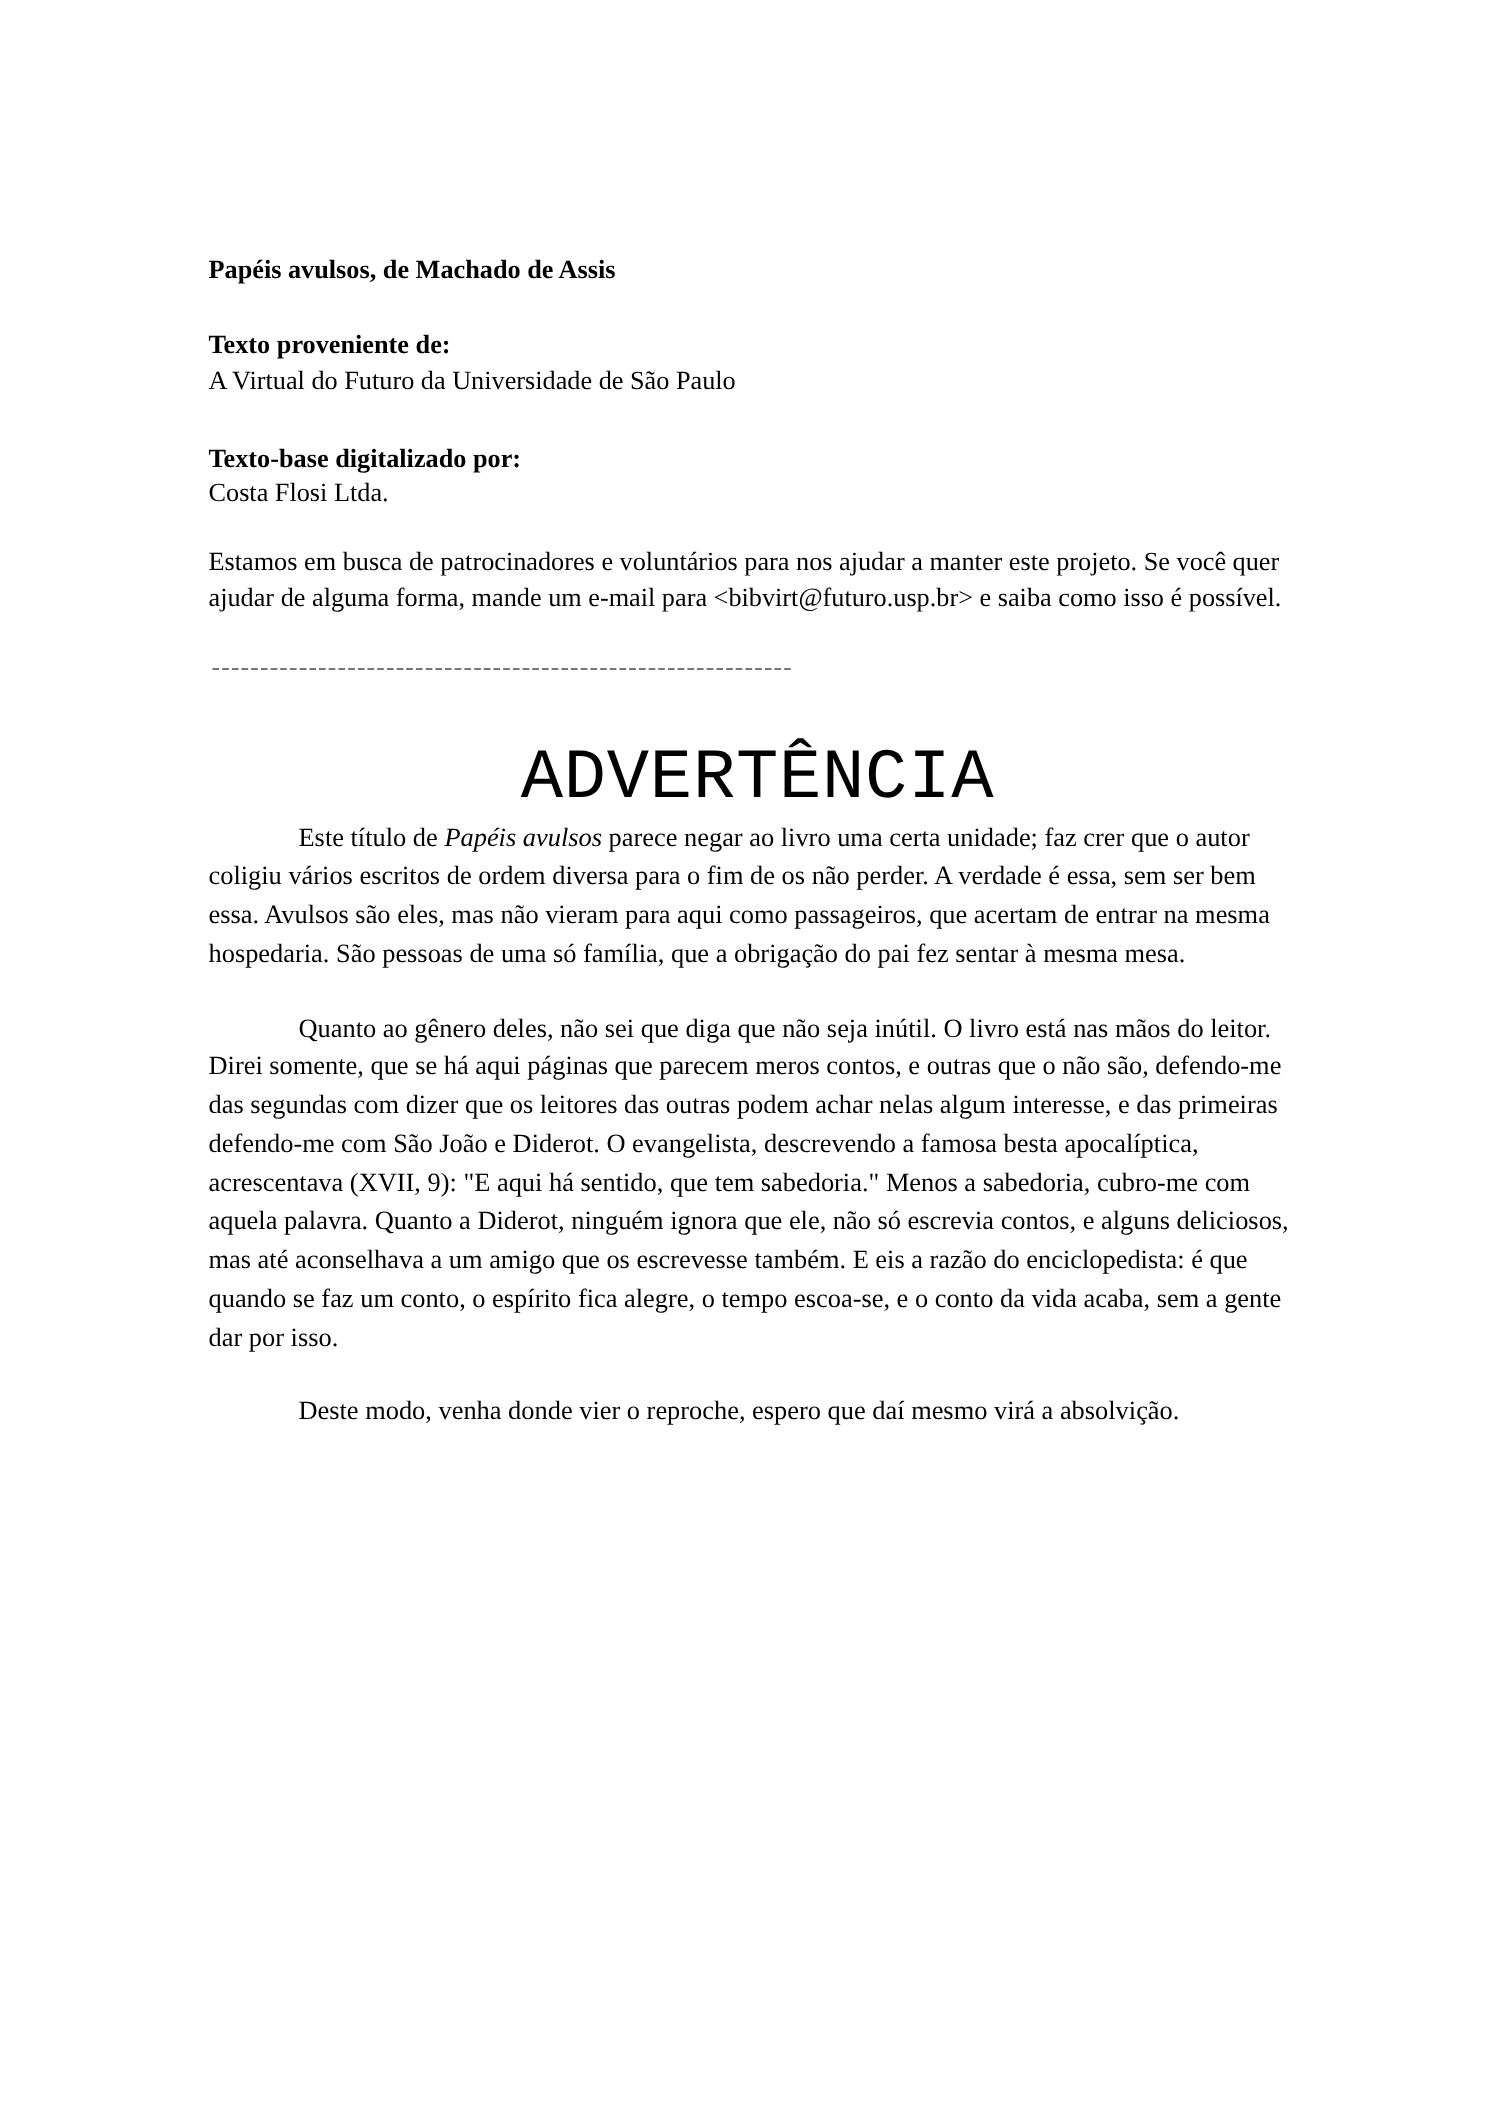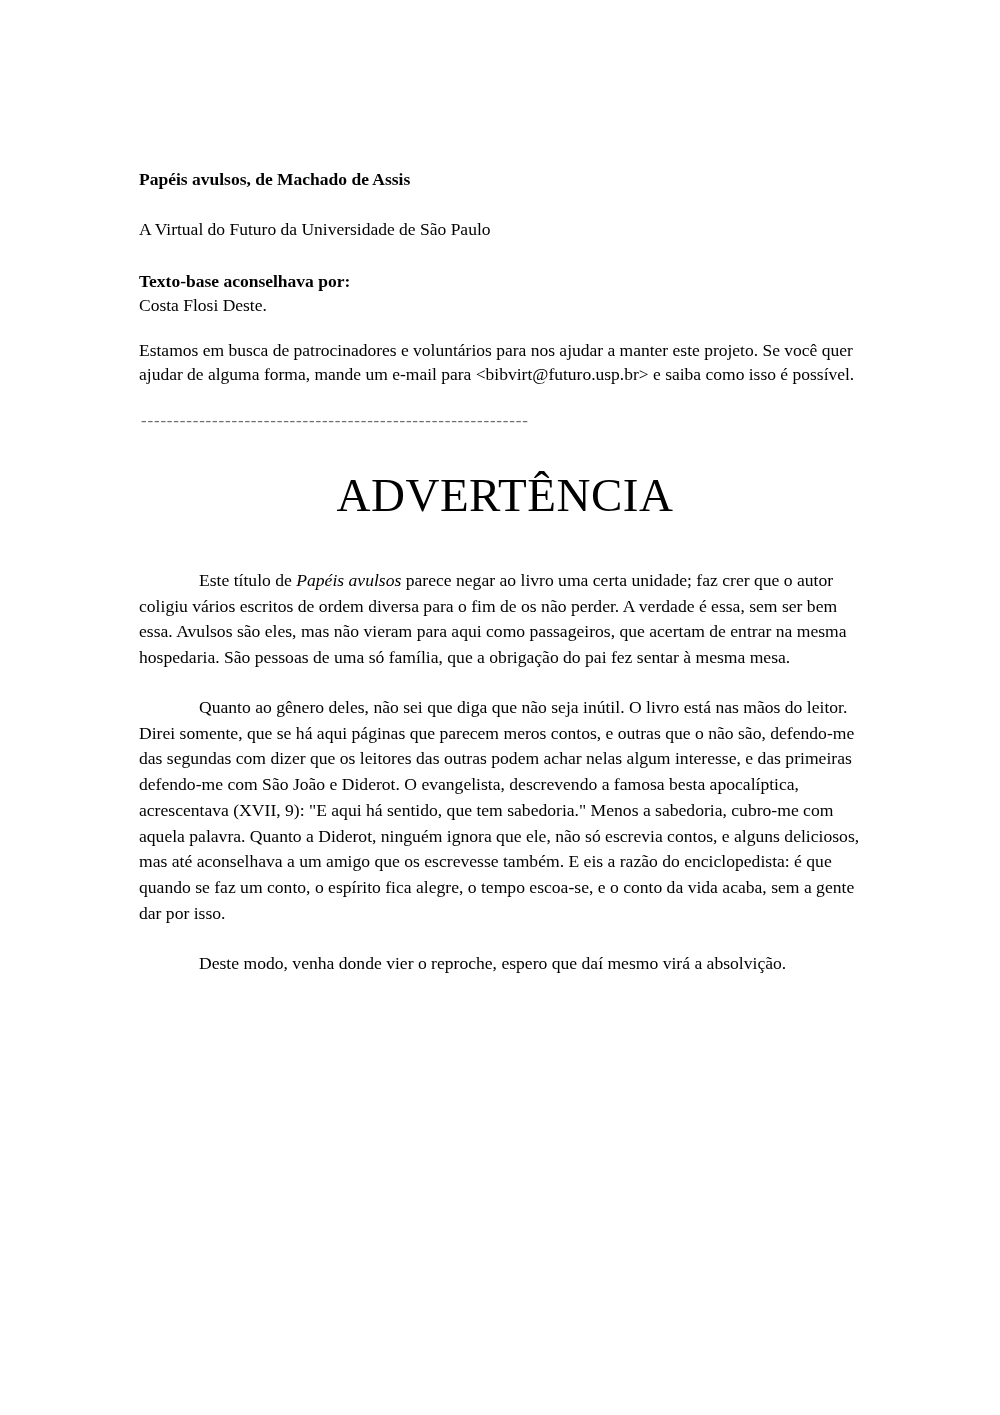--- a/index.html
+++ b/index.html
@@ -63,50 +63,52 @@
   }
 
   
   .doc-title {
     font-size: 47px;
     font-weight: normal;
     text-align: center;
     letter-spacing: 0.5px;
     margin: 38px 0 0 0;
     line-height: 1.1;
+    font-family: Liberation Mono, monospace;
   }
 
   
   .body-para {
     font-size: 17.6px;
     line-height: 1.465;
     text-indent: 60px;
     margin: 0 0 24px 0;
     text-align: left;
   }
-  .body-wrap { margin-top: 46px; }
+  .body-wrap { }
 </style>
 </head>
 <body>
 
 <div class="page">
   <div class="content">
 
     <div class="fm-title">Papéis avulsos, de Machado de Assis</div>
 
     <div class="fm-block">
     </div>
 
     <div class="fm-block gap-lg">
+      <span class="fm-heading">Texto proveniente de:</span>
       <span class="fm-line">A Virtual do Futuro da Universidade de São Paulo</span>
     </div>
 
     <div class="fm-block">
-      <span class="fm-heading">Texto-base aconselhava por:</span>
-      <span class="fm-line">Costa Flosi Deste.</span>
+      <span class="fm-heading">Texto-base digitalizado por:</span>
+      <span class="fm-line">Costa Flosi Ltda.</span>
     </div>
 
 
     <p class="fm-para">Estamos em busca de patrocinadores e voluntários para nos ajudar a manter este projeto. Se você quer ajudar de alguma forma, mande um e-mail para &lt;bibvirt@futuro.usp.br&gt; e saiba como isso é possível.</p>
 
     <div class="separator">------------------------------------------------------------</div>
 
     <h1 class="doc-title">ADVERTÊNCIA</h1>
 
     <div class="body-wrap">

